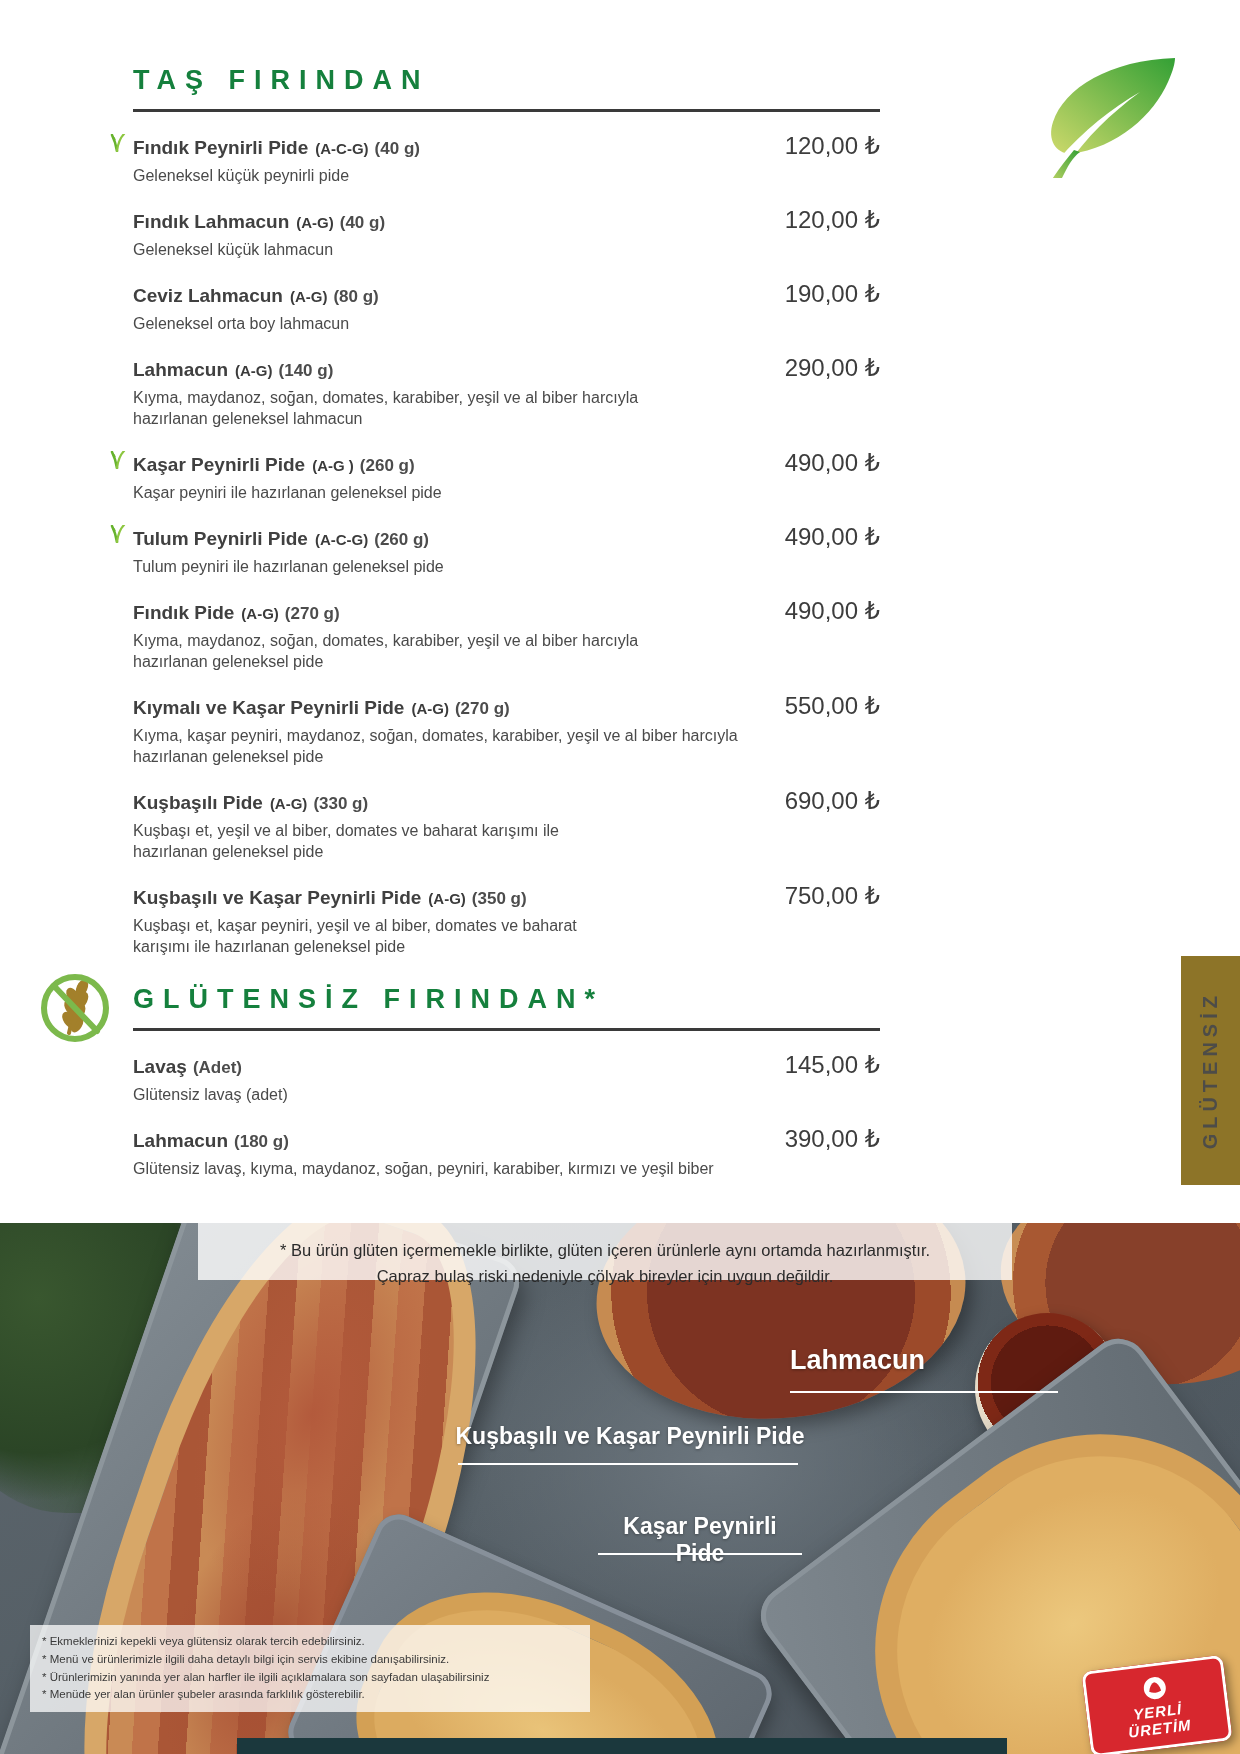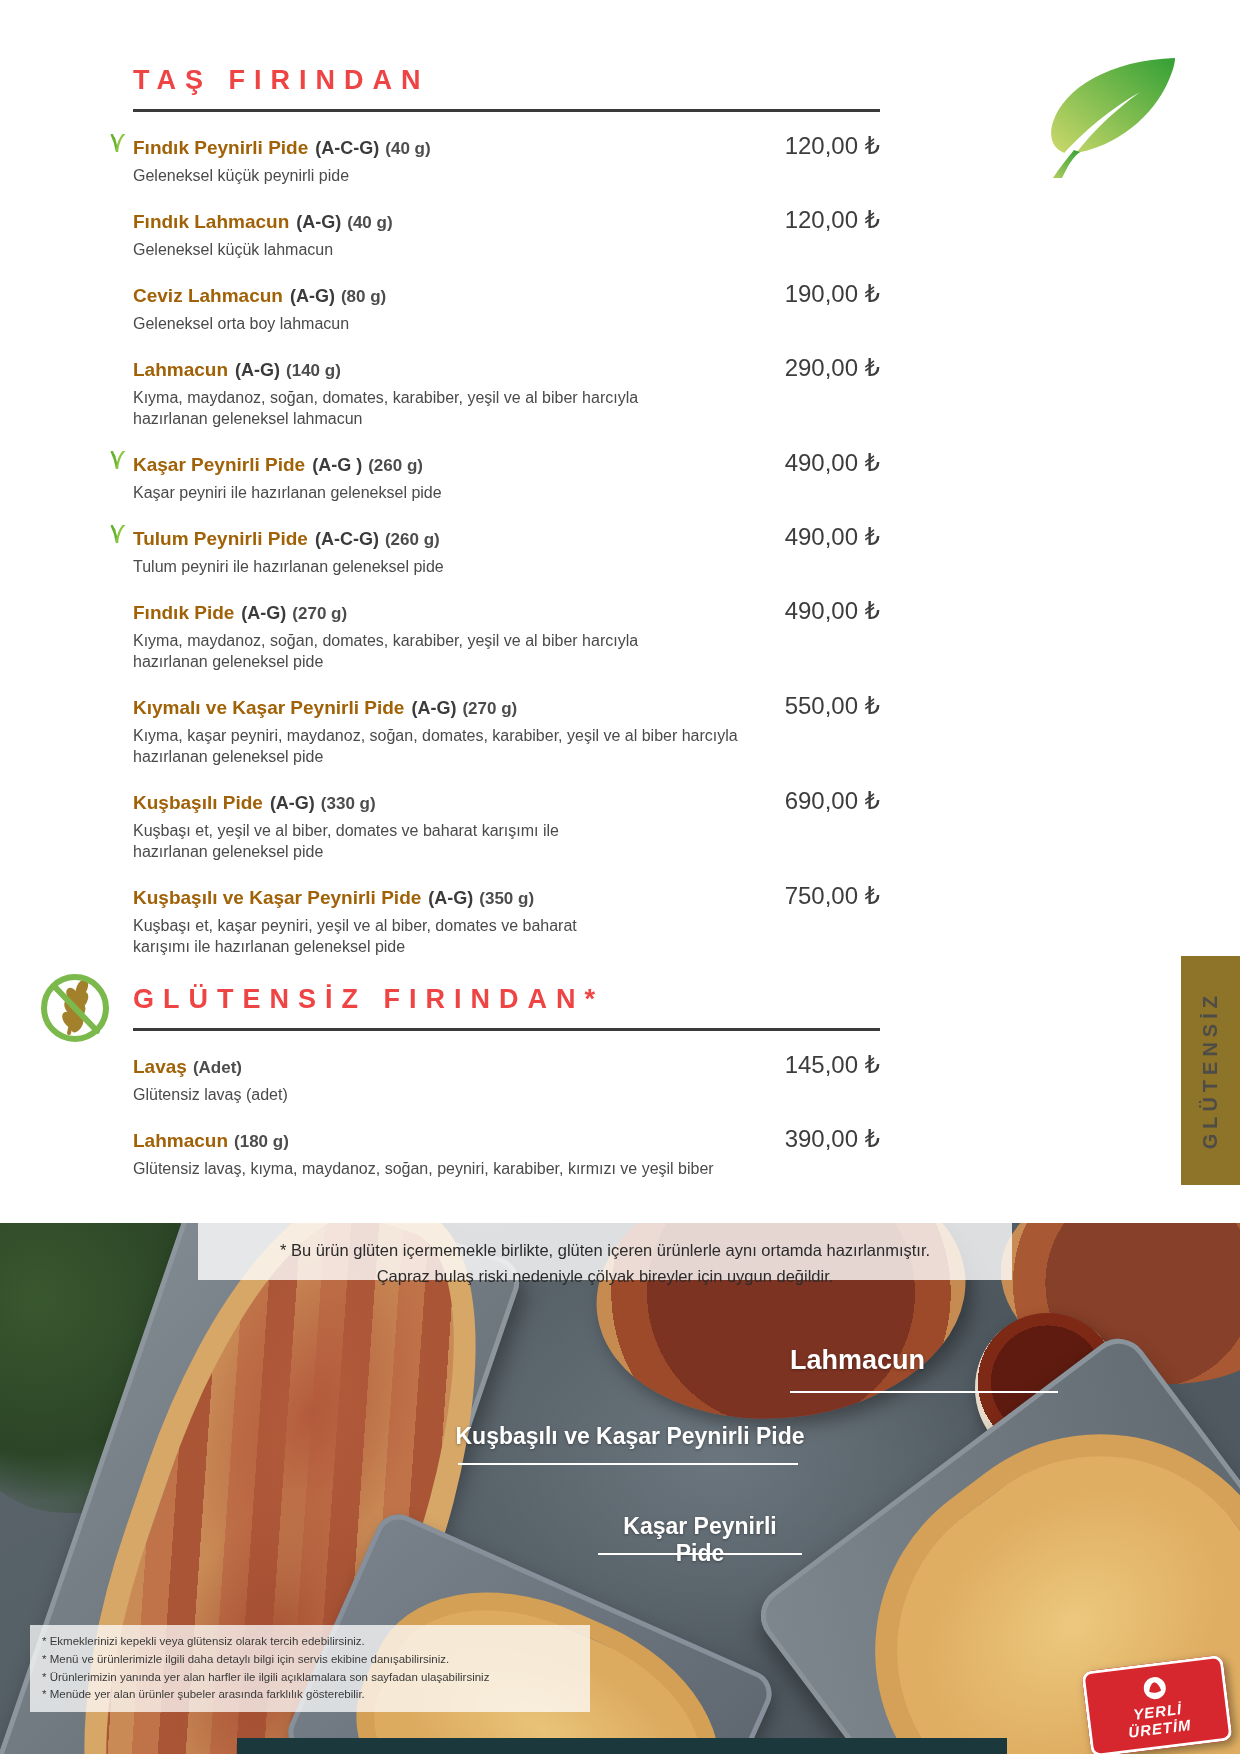--- a/index.html
+++ b/index.html
@@ -1,27 +1,27 @@
 <!DOCTYPE html>
 <html style="--accent-green: #67b32e; --circle-green: #7cb94c; --wheat-gold: #a3802b; --olive-tab: #8d7428; --badge-red: #d7272e; --text-dark: #3d3d3d;"><head>
 <meta charset="utf-8">
 <style>
   html,body{margin:0;padding:0;background:#e8e8e8;}
   #page{position:relative;width:1240px;height:1754px;background:#ffffff;overflow:hidden;
         font-family:"Liberation Sans","DejaVu Sans",sans-serif;color:#3d3d3d;}
 
   
   #menu{position:absolute;left:133px;top:64px;width:900px;}
-  .section-title{font-size:27px;font-weight:700;letter-spacing:9px;color:#ef4444;line-height:32px;position:relative;}
+  .section-title{font-size:27px;font-weight:700;letter-spacing:9px;color:#15803d;line-height:32px;position:relative;}
   .rule{width:747px;height:3px;background:#3a3a3a;margin-top:13px;}
   .items{margin-top:2px;}
   .item{margin-top:20px;}
   .head{position:relative;display:flex;align-items:baseline;width:747px;}
-  .nm{font-size:19px;font-weight:700;color:#a16207;}
-  .al{font-size:18px;font-weight:700;color:#3b3b3b;margin-left:7px;text-align:center;}
+  .nm{font-size:19px;font-weight:700;color:#404040;}
+  .al{font-size:15px;font-weight:700;color:#3b3b3b;margin-left:7px;text-align:center;}
   .wt{font-size:17px;font-weight:700;color:#4c4c4c;margin-left:6px;}
   .price{margin-left:auto;font-size:24px;color:#3d3d3d;white-space:nowrap;}
   .desc{margin-top:5px;font-size:16px;line-height:21px;color:#4a4a4a;white-space:pre-line;width:900px;}
   .sprout{position:absolute;left:-24px;top:2px;width:17px;height:18px;}
   #section-1{margin-top:26px;position:relative;}
   #gluten-free-icon{position:absolute;left:-95px;top:-12px;width:74px;height:74px;}
 
   
   #leaf-icon{position:absolute;left:1040px;top:48px;width:150px;height:130px;}
 

